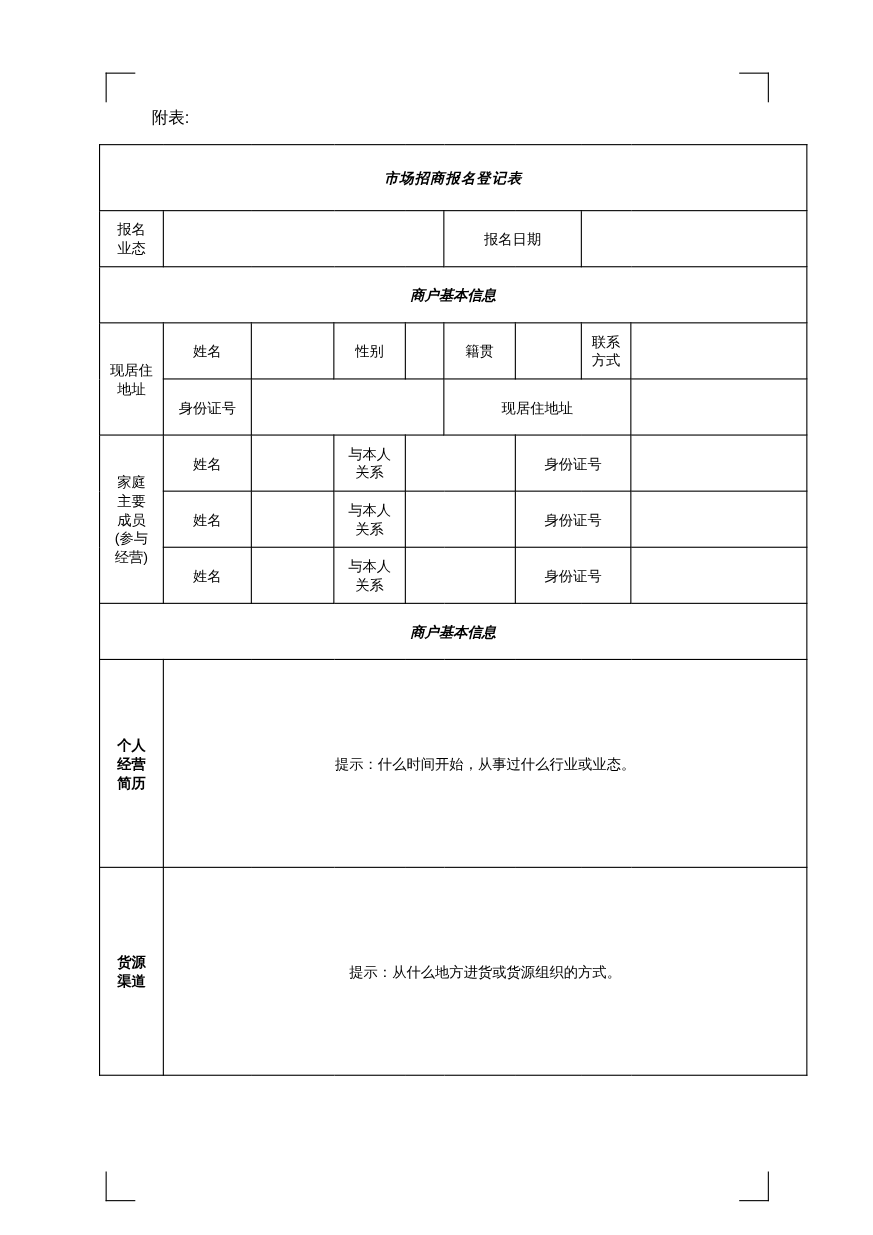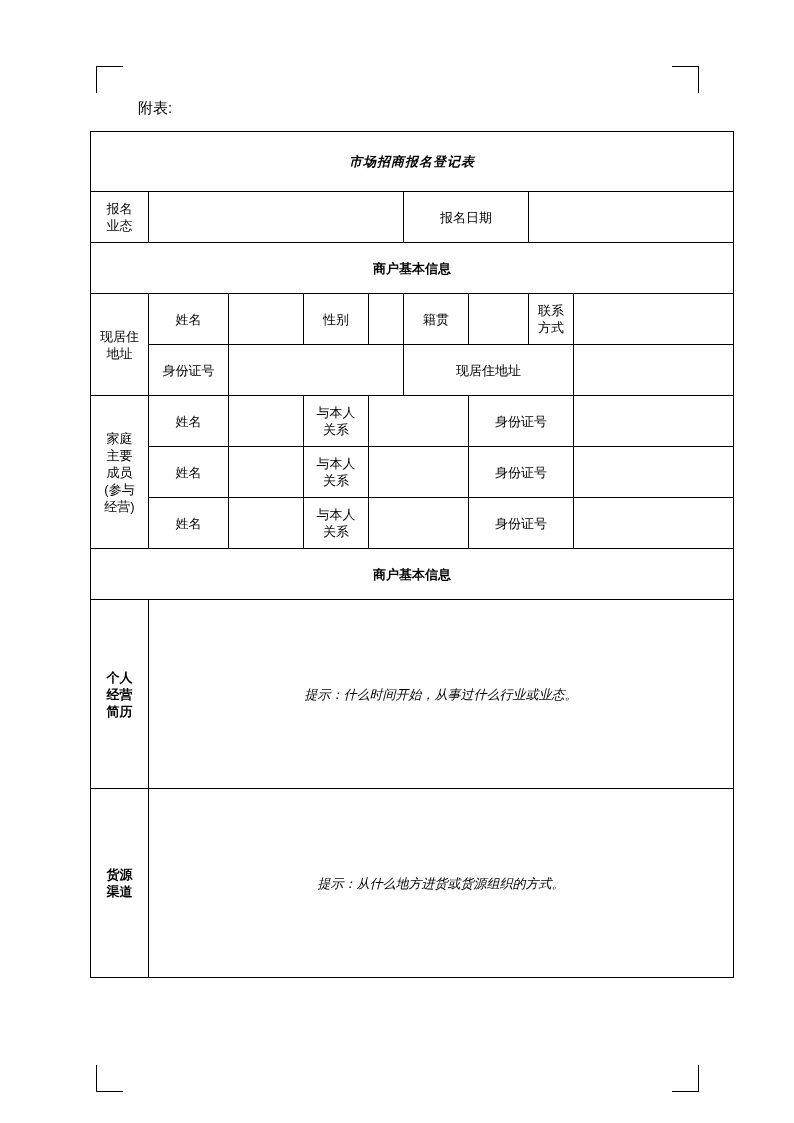--- a/index.html
+++ b/index.html
@@ -67,33 +67,33 @@
     font-size: 21px;
     font-weight: bold;
     letter-spacing: 1px;
     height: 53px;
     font-style: italic;
   }
   .section-cell {
     font-size: 14px;
     font-weight: bold;
     height: 44px;
+    font-style: italic;
   }
   .h-row td { height: 44px; }
   .tall-label {
     font-size: 13px;
     line-height: 18px;
   }
   .hint-cell {
     text-align: left;
     vertical-align: top;
     font-size: 13px;
     padding: 8px 6px 6px 8px;
     height: 182px;
-    font-style: italic;
   }
   .vcenter-label {
     vertical-align: middle;
     font-weight: bold;
   }
   .blank { }
 </style>
 </head>
 <body>
 

